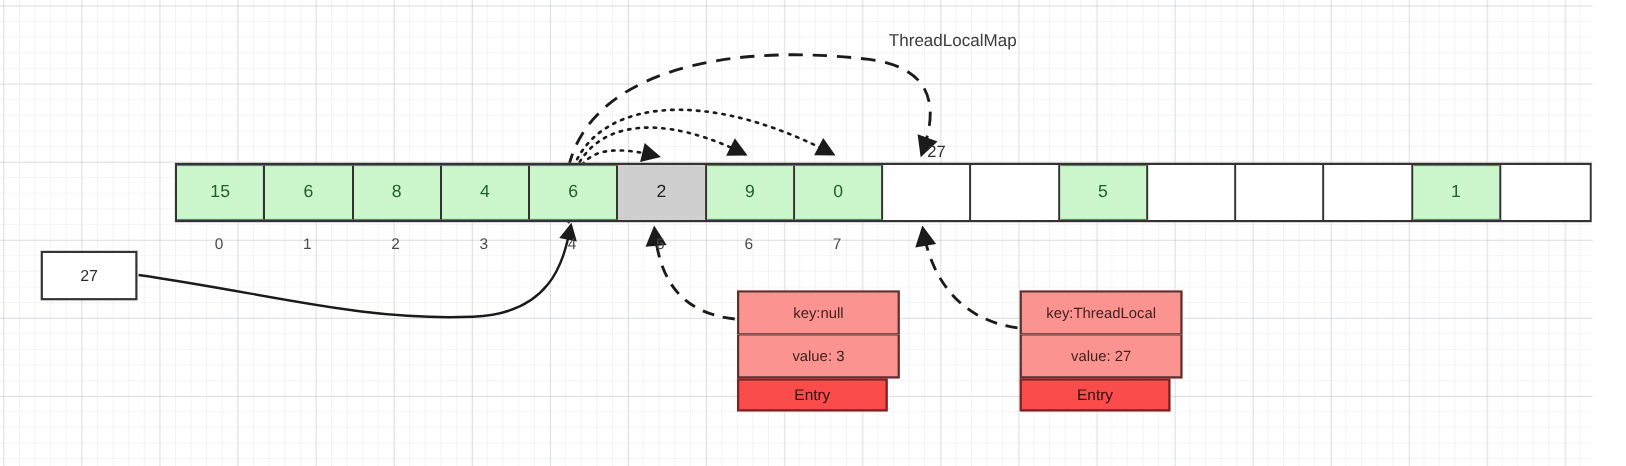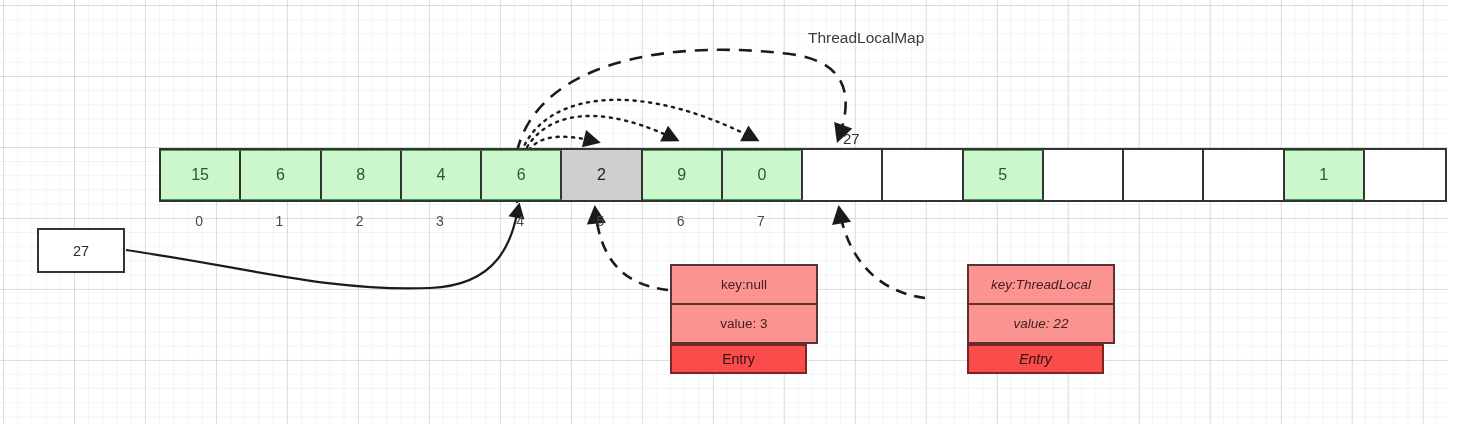--- a/index.html
+++ b/index.html
@@ -139,21 +139,21 @@
     border: 2px solid #7c2424;
     background: #fb4c4c;
     display: flex;
     align-items: center;
     justify-content: center;
     font-size: 14px;
     color: #2d1010;
     box-sizing: border-box;
   }
   #entry-null  { left: 670px; top: 264px; }
-  #entry-tl    { left: 967px; top: 264px; font-style: italic; }
+  #entry-tl    { left: 927px; top: 264px; }
 </style>
 </head>
 <body>
 
 <div id="stage">
 
   <svg id="vec" viewBox="0 0 1478 424">
     <defs>
       <marker id="ahd" markerWidth="9" markerHeight="9" refX="6.4" refY="4.3" orient="auto" markerUnits="strokeWidth">
         <path d="M0.4,0.6 L7.6,4.3 L0.4,8 z" fill="#1b1b1b"></path>
@@ -229,17 +229,17 @@
   <div class="val27">27</div>
 
   <div class="entry" id="entry-null">
     <div class="row">key:null</div>
     <div class="row second">value: 3</div>
     <div class="foot">Entry</div>
   </div>
 
   <div class="entry" id="entry-tl">
     <div class="row">key:ThreadLocal</div>
-    <div class="row second">value: 22</div>
+    <div class="row second">value: 27</div>
     <div class="foot">Entry</div>
   </div>
 
 </div>
 
 </body></html>

